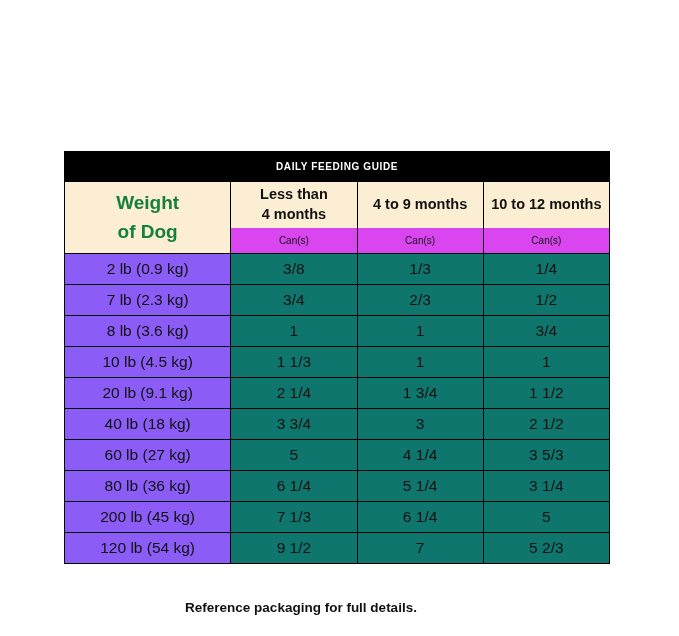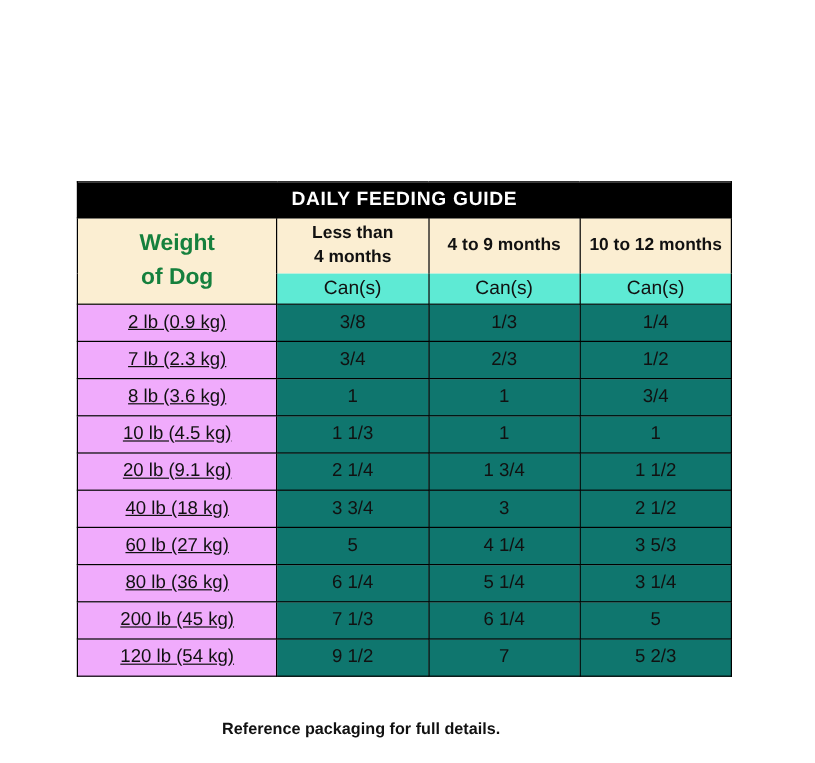--- a/index.html
+++ b/index.html
@@ -57,21 +57,21 @@
   table.guide td, table.guide th {
     border: 1px solid #000000;
     padding: 0;
     text-align: center;
     vertical-align: middle;
   }
   .title-row td {
     background: #000000;
     color: #ffffff;
     font-weight: bold;
-    font-size: 16px;
+    font-size: 10px;
     letter-spacing: 0.6px;
     height: 29px;
     border: 1px solid #000000;
   }
   .col-weight { width: 166px; }
   .col-age { width: 126px; }
 
   .hdr-weight {
     background: #fbeed2;
     font-weight: bold;
@@ -84,32 +84,31 @@
     background: #fbeed2;
     font-weight: bold;
     font-size: 14.5px;
     color: #111111;
     line-height: 1.35;
     padding: 9px 4px 4px 4px;
     border-bottom: none !important;
     height: 46px;
   }
   .subhdr-can {
-    background: #5eead4;
-    font-size: 16px;
+    background: #d946ef;
+    font-size: 10px;
     color: #111111;
     height: 25px;
     border-top: none !important;
   }
   .weight-cell {
-    background: #f0abfc;
+    background: #8b5cf6;
     font-size: 15.5px;
     color: #111111;
     height: 30px;
-    text-decoration: underline;
   }
   .val-cell {
     background: #0f766e;
     font-size: 15.5px;
     color: #111111;
     height: 30px;
   }
   
   .footnote {
     position: absolute;

